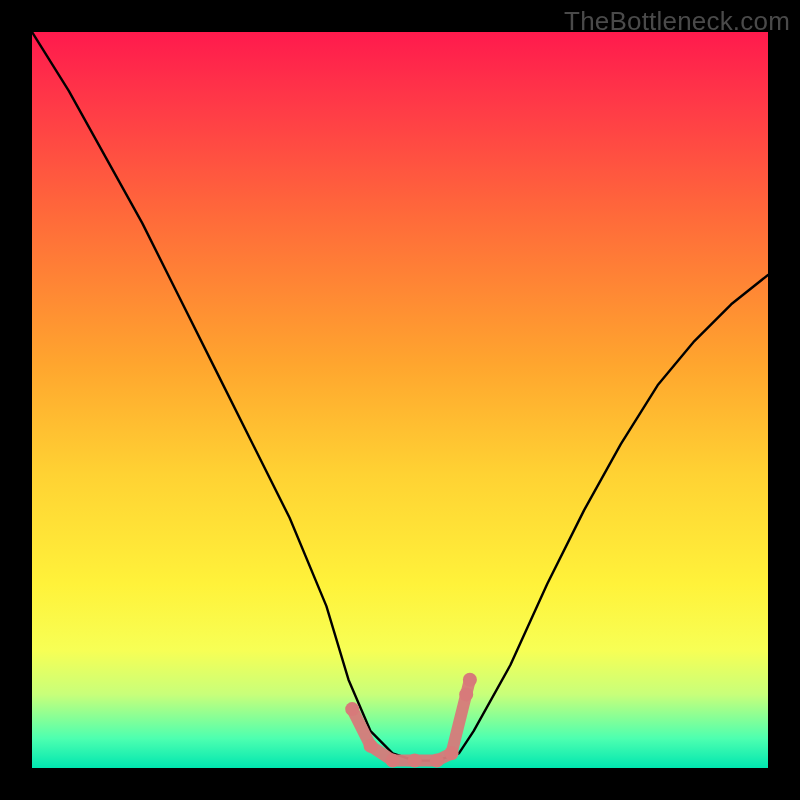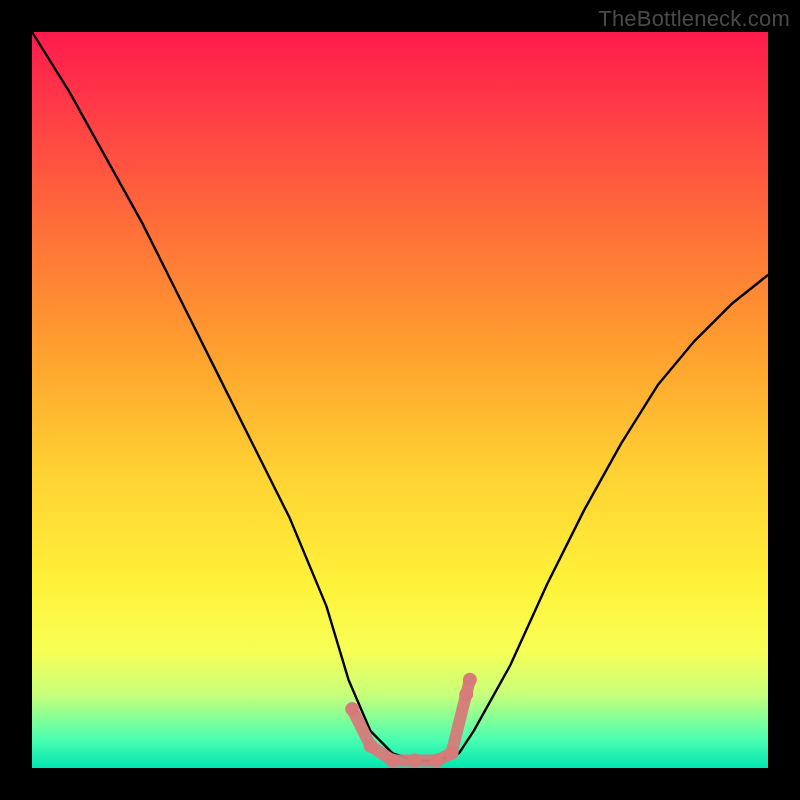--- a/index.html
+++ b/index.html
@@ -36,21 +36,21 @@
       #c8ff7a 90%,
       #4dffb0 96%,
       #00e6b0 100%
     );
   }
   .watermark {
     position: absolute;
     top: 6px;
     right: 10px;
     color: #4a4a4a;
-    font-size: 22px;
+    font-size: 26px;
     font-weight: 500;
     letter-spacing: 0.2px;
     user-select: none;
     margin-left: 16px;
   }
   svg.curve {
     position: absolute;
     top: 0;
     left: 0;
   }

